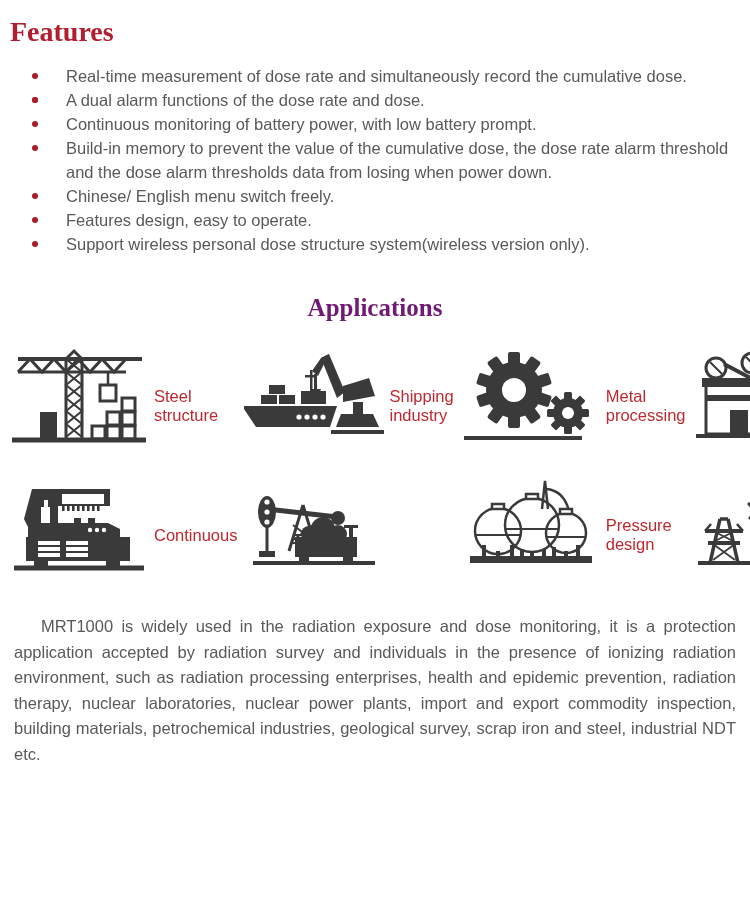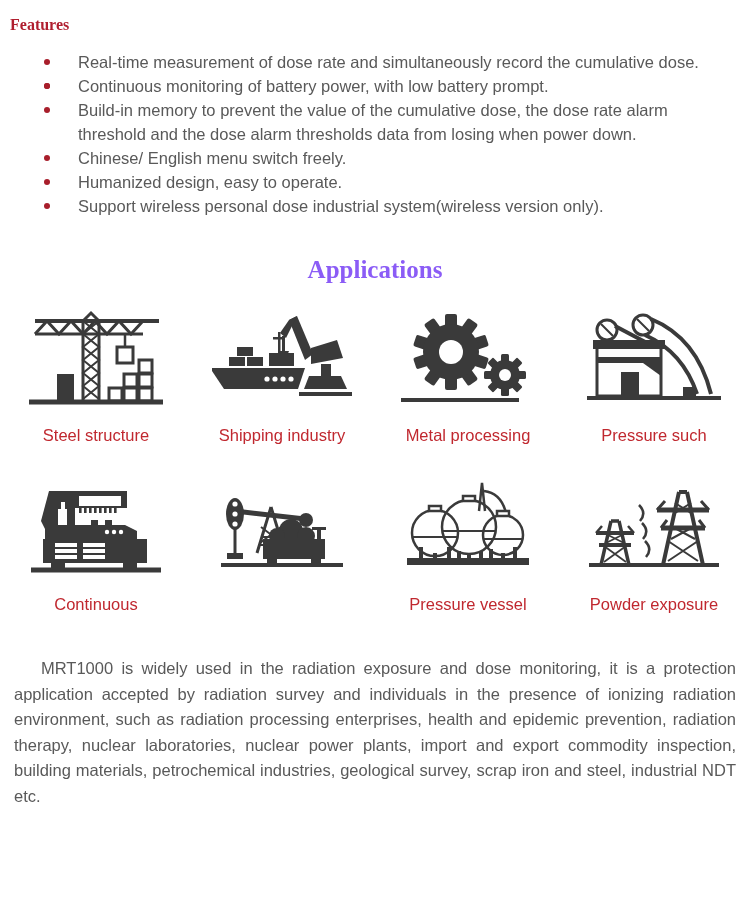--- a/index.html
+++ b/index.html
@@ -3,64 +3,65 @@
 <meta charset="utf-8">
 <style>
   * { box-sizing: border-box; }
   html, body { margin: 0; padding: 0; background: #fff; }
   .page {
     width: 750px; height: 903px; background: #ffffff; overflow: hidden;
     font-family: "Liberation Sans", sans-serif; position: relative;
   }
   .features-title {
     font-family: "Liberation Serif", serif; font-weight: bold;
-    font-size: 16px; color: #B01E2F; margin: 16px 0 0 10px;
-  }
-  .features-list { list-style: none; margin: 16px 0 0 16px; padding: 0; }
+    font-size: 28px; color: #B01E2F; margin: 16px 0 0 10px;
+  }
+  .features-list { list-style: none; margin: 16px 0 0 4px; padding: 0; }
   .feature-item {
     position: relative; padding: 0 12px 0 62px;
     font-size: 16.5px; line-height: 24px; color: #595959;
   }
   .bullet-dot {
     position: absolute; left: 28px; top: 9px; width: 6px; height: 6px;
     border-radius: 50%; background: #A81E2B;
   }
   .apps-title {
     font-family: "Liberation Serif", serif; font-weight: bold;
-    font-size: 25px; color: #8b5cf6; text-align: center; margin: 38px 0 0 0;
+    font-size: 25px; color: #701a75; text-align: center; margin: 38px 0 0 0;
   }
   .apps-grid {
     width: 742px; margin: 26px auto 0 auto;
     display: grid; grid-template-columns: repeat(4, 1fr);
     row-gap: 34px; column-gap: 2px;
   }
-  .app-cell { display: flex; flex-direction: column; align-items: center; }
+  .app-cell { display: flex; flex-direction: row; align-items: center; }
   .app-icon { height: 95px; display: flex; align-items: flex-end; justify-content: center; color: #3A3A3A; }
   .app-icon svg { display: block; }
   .app-label { margin-top: 21px; font-size: 16.5px; color: #C0282F; }
   .description {
     margin: 42px 14px 0 14px; font-size: 16.5px; line-height: 25.5px;
     color: #595959; text-align: justify; text-indent: 27px;
   }
 </style>
 </head>
 <body>
 
 <div class="page">
 
   <h1 class="features-title">Features</h1>
 
   <ul class="features-list">
     <li class="feature-item"><span class="bullet-dot"></span><span>Real-time measurement of dose rate and simultaneously record the cumulative dose.</span></li>
     <li class="feature-item"><span class="bullet-dot"></span></li>
+    <li class="feature-item"><span class="bullet-dot"></span><span>A dual alarm functions of the dose rate and dose.</span></li>
     <li class="feature-item"><span class="bullet-dot"></span><span>Continuous monitoring of battery power, with low battery prompt.</span></li>
     <li class="feature-item"><span class="bullet-dot"></span><span>Build-in memory to prevent the value of the cumulative dose, the dose rate alarm threshold and the dose alarm thresholds data from losing when power down.</span></li>
     <li class="feature-item"><span class="bullet-dot"></span><span>Chinese/ English menu switch freely.</span></li>
-    <li class="feature-item"><span class="bullet-dot"></span><span>Humanized design, easy to operate.</span></li>
-    <li class="feature-item"><span class="bullet-dot"></span><span>Support wireless personal dose industrial system(wireless version only).</span></li>
+    <li class="feature-item"><span class="bullet-dot"></span><span>Features design, easy to operate.</span></li>
+    <li class="feature-item"><span class="bullet-dot"></span><span>Support wireless personal dose structure system(wireless version only).</span></li>
   </ul>
 
   <h2 class="apps-title">Applications</h2>
 
   <div class="apps-grid">
 
     <div class="app-cell">
       <span class="app-icon">
         <svg width="150" height="95" viewBox="0 0 150 95">
           <g fill="none" stroke="currentColor" stroke-width="3">
@@ -267,21 +268,21 @@
             <rect x="36" y="27" width="12" height="5" fill="#ffffff"></rect>
             <rect x="70" y="17" width="12" height="5" fill="#ffffff"></rect>
             <rect x="104" y="32" width="12" height="5" fill="#ffffff"></rect>
           </g>
           <g stroke="currentColor" stroke-width="4">
             <path d="M28 68 V79 M42 74 V79 M56 68 V79 M66 72 V79 M76 74 V79 M88 72 V79 M98 70 V79 M110 74 V79 M122 68 V79"></path>
           </g>
           <rect x="14" y="79" width="122" height="7" fill="currentColor"></rect>
         </svg>
       </span>
-      <span class="app-label">Pressure vessel</span>
+      <span class="app-label">Pressure design</span>
     </div>
 
     <div class="app-cell">
       <span class="app-icon">
         <svg width="150" height="95" viewBox="0 0 150 95">
           <g fill="none" stroke="currentColor">
             <path d="M84 86 L100 13 M124 86 L108 13 M100 13 H108" stroke-width="4"></path>
             <path d="M78 31 H130" stroke-width="5"></path>
             <path d="M78 31 L86 22 M130 31 L122 22" stroke-width="3"></path>
             <path d="M82 49 H126" stroke-width="5"></path>

